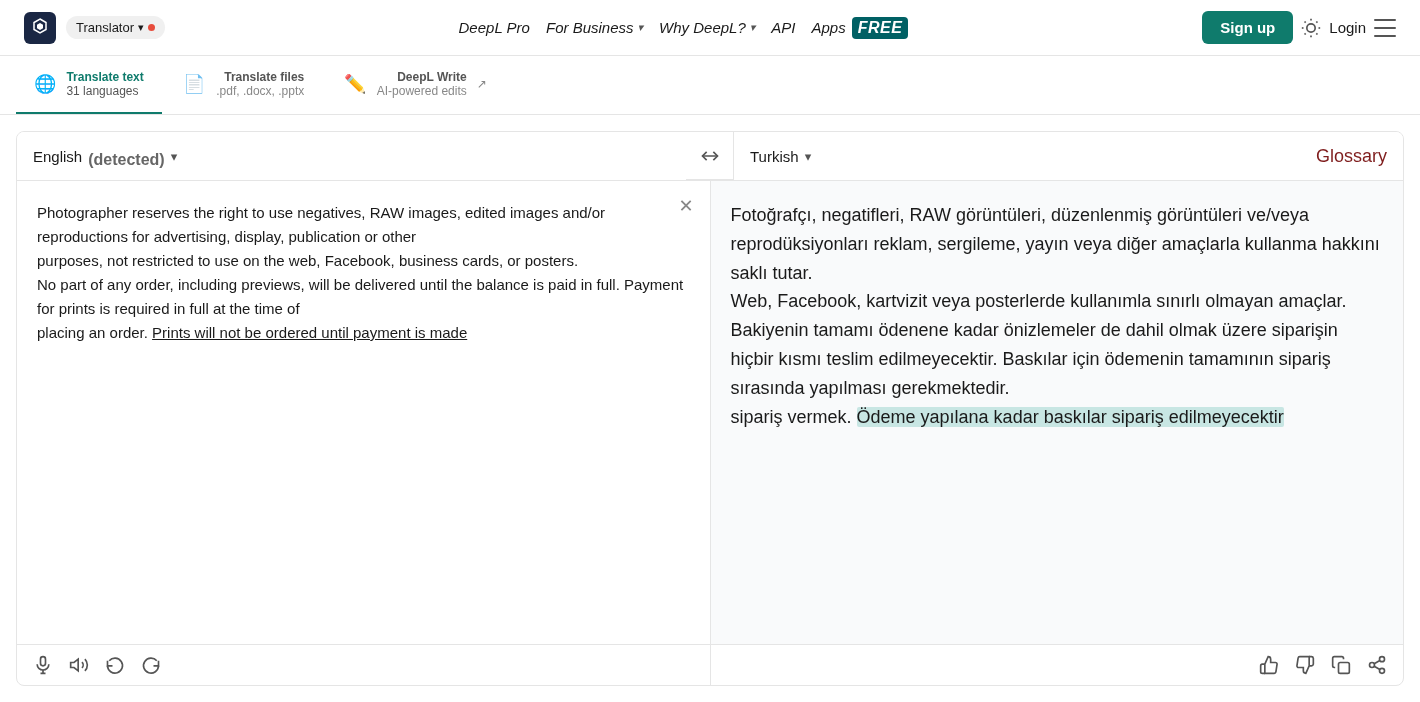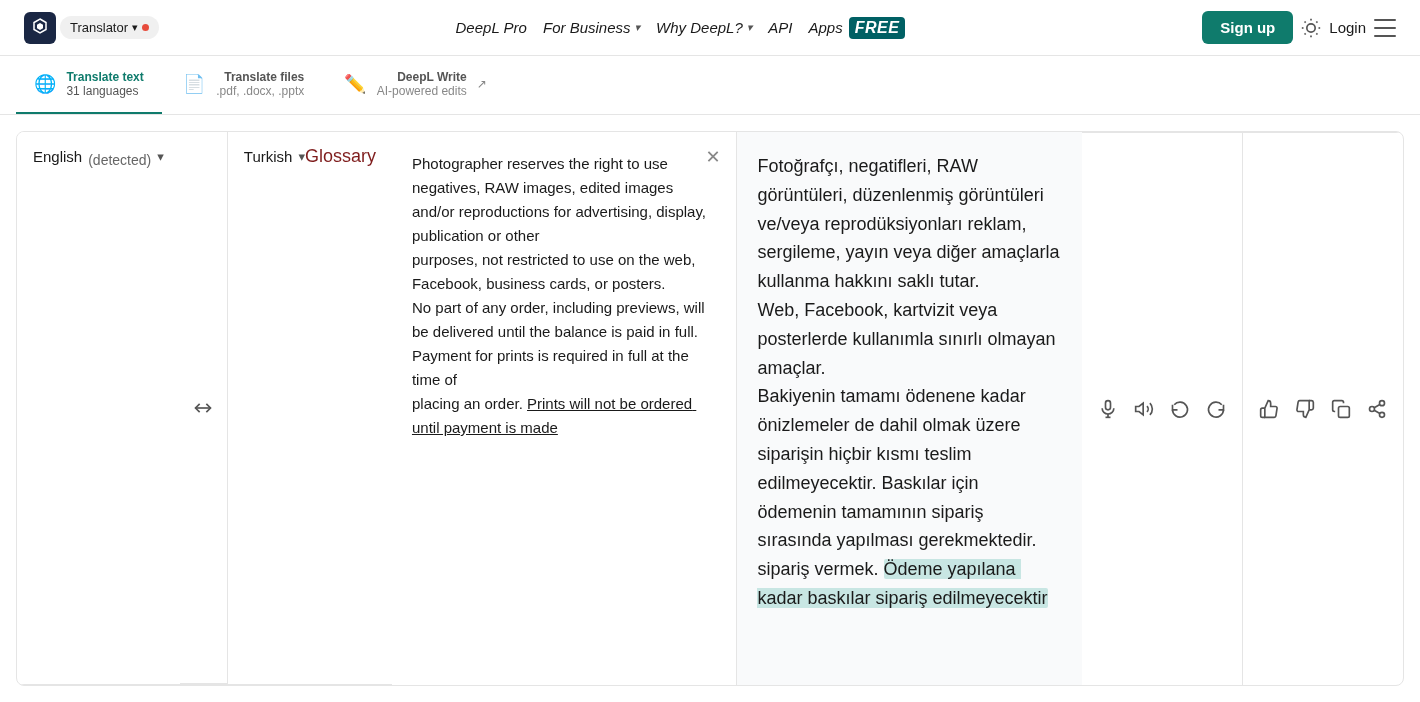--- a/index.html
+++ b/index.html
@@ -10,21 +10,21 @@
       display: flex;
       align-items: center;
       padding: 0 24px;
       height: 56px;
       border-bottom: 1px solid #e5e5e5;
       gap: 32px;
     }
     .logo-area {
       display: flex;
       align-items: center;
-      gap: 4px;
+      gap: 10px;
       flex-shrink: 0;
     }
     .logo-icon {
       width: 32px;
       height: 32px;
     }
     .translator-badge {
       display: flex;
       align-items: center;
       gap: 4px;
@@ -162,22 +162,22 @@
       font-size: 15px;
       font-weight: 500;
       color: #1a1a1a;
     }
     .lang-chevron {
       font-size: 13px;
       color: #555;
     }
     .detected {
       color: #666;
-      font-weight: 400;
-      font-size: 14px;
+      font-weight: 700;
+      font-size: 16px;
       margin-top: 8px;
     }
 
     .swap-btn-container {
       display: flex;
       align-items: center;
       justify-content: center;
       width: 48px;
       border-right: 1px solid #e5e5e5;
       border-bottom: 1px solid #e5e5e5;
@@ -300,21 +300,21 @@
     }
 
     .outer-container {
       display: flex;
       flex-direction: column;
       height: calc(100vh - 56px);
     }
     .translator-wrapper {
       flex: 1;
       display: flex;
-      flex-direction: row;
+      flex-direction: column;
       margin: 16px;
       border: 1px solid #e5e5e5;
       border-radius: 8px;
       overflow: hidden;
     }
     .panes-row {
       display: flex;
       flex: 1;
       overflow: hidden;
     }

